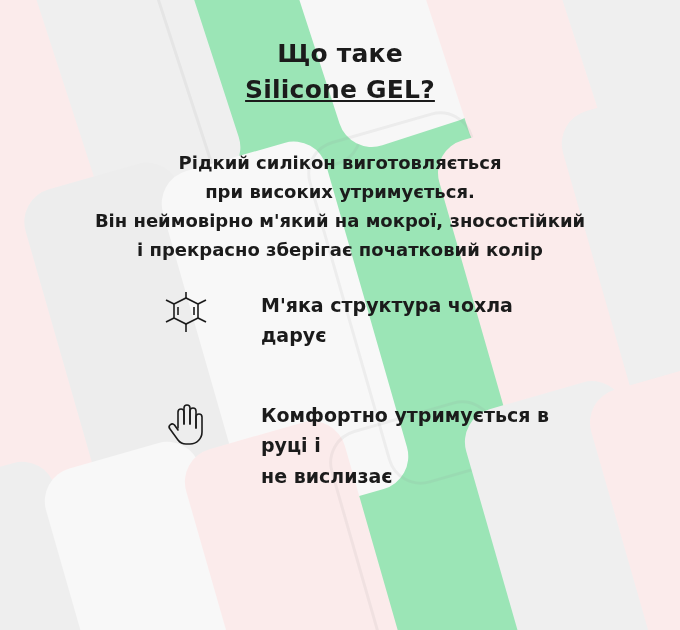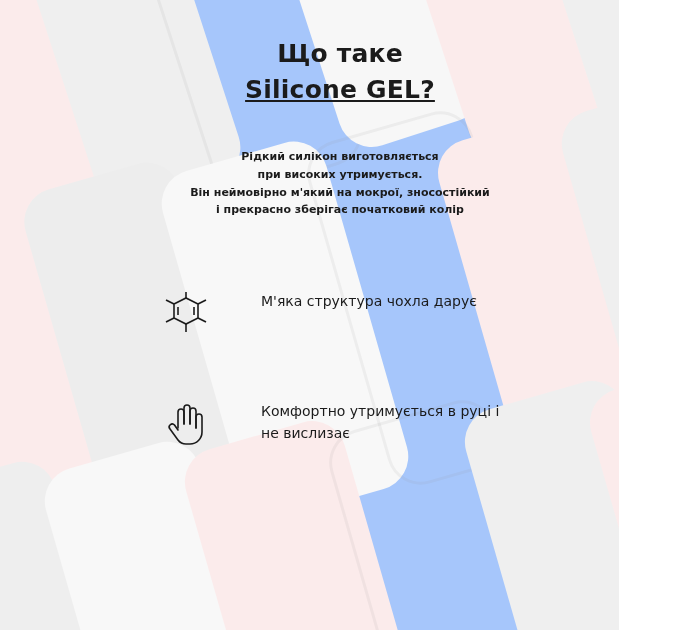--- a/index.html
+++ b/index.html
@@ -9,23 +9,23 @@
   body {
     width: 680px;
     height: 630px;
     background: #ffffff;
     font-family: "DejaVu Sans", sans-serif;
     overflow: hidden;
   }
 
   #page {
     position: relative;
-    width: 619px;
+    width: 680px;
     height: 630px;
-    background: #3b82f6;
+    background: #22c55e;
     overflow: hidden;
   }
 
   
   #bg {
     position: absolute;
     inset: 0;
     overflow: hidden;
     z-index: 0;
   }
@@ -72,21 +72,21 @@
   }
 
   .lead {
     position: absolute;
     top: 148px;
     left: 0;
     width: 680px;
     text-align: center;
     color: #1b1b1b;
     font-weight: bold;
-    font-size: 11px;
+    font-size: 18px;
     line-height: 1.62;
   }
   .lead span {
     display: block;
   }
 
   .features {
     position: absolute;
     top: 286px;
     left: 155px;
@@ -100,22 +100,22 @@
   .feature .ico {
     width: 62px;
     min-width: 62px;
     display: flex;
     align-items: flex-start;
     justify-content: center;
     padding-top: 2px;
   }
   .feature .txt {
     color: #1b1b1b;
-    font-weight: normal;
-    font-size: 14px;
+    font-weight: bold;
+    font-size: 19px;
     line-height: 1.6;
     padding-top: 4px;
     padding-left: 44px;
   }
   .feature .txt span {
     display: block;
   }
 </style>
 </head>
 <body>

